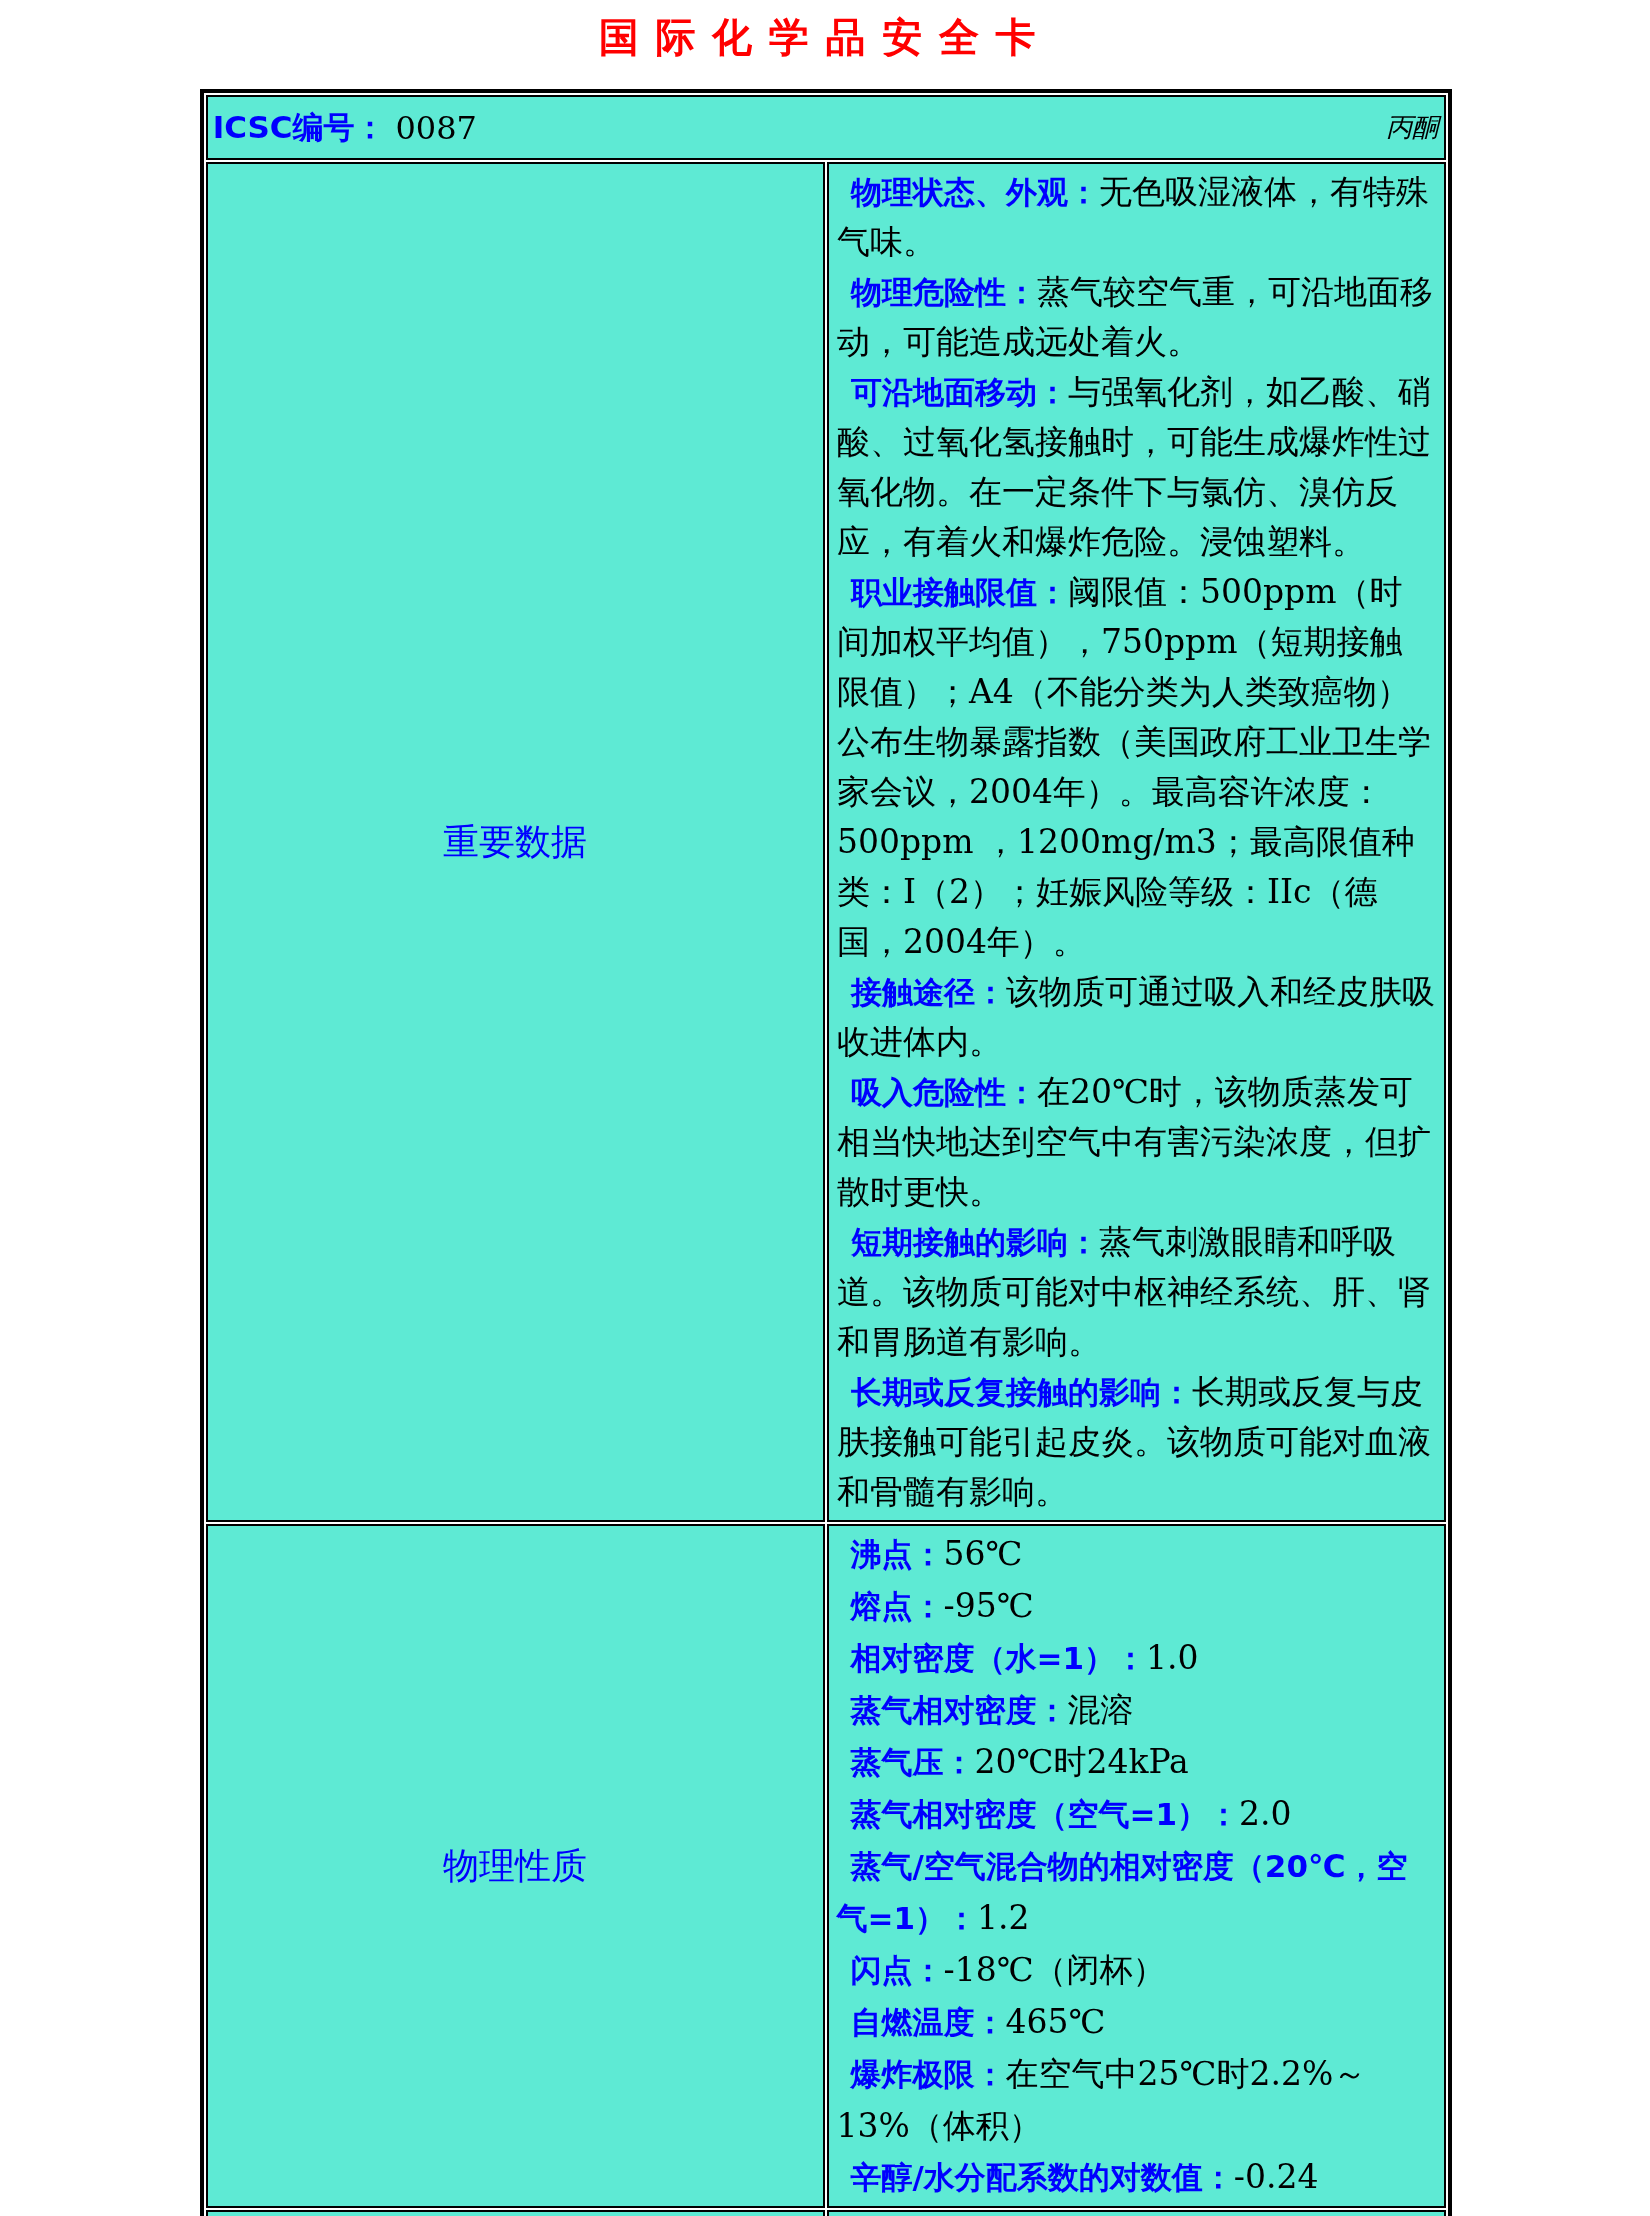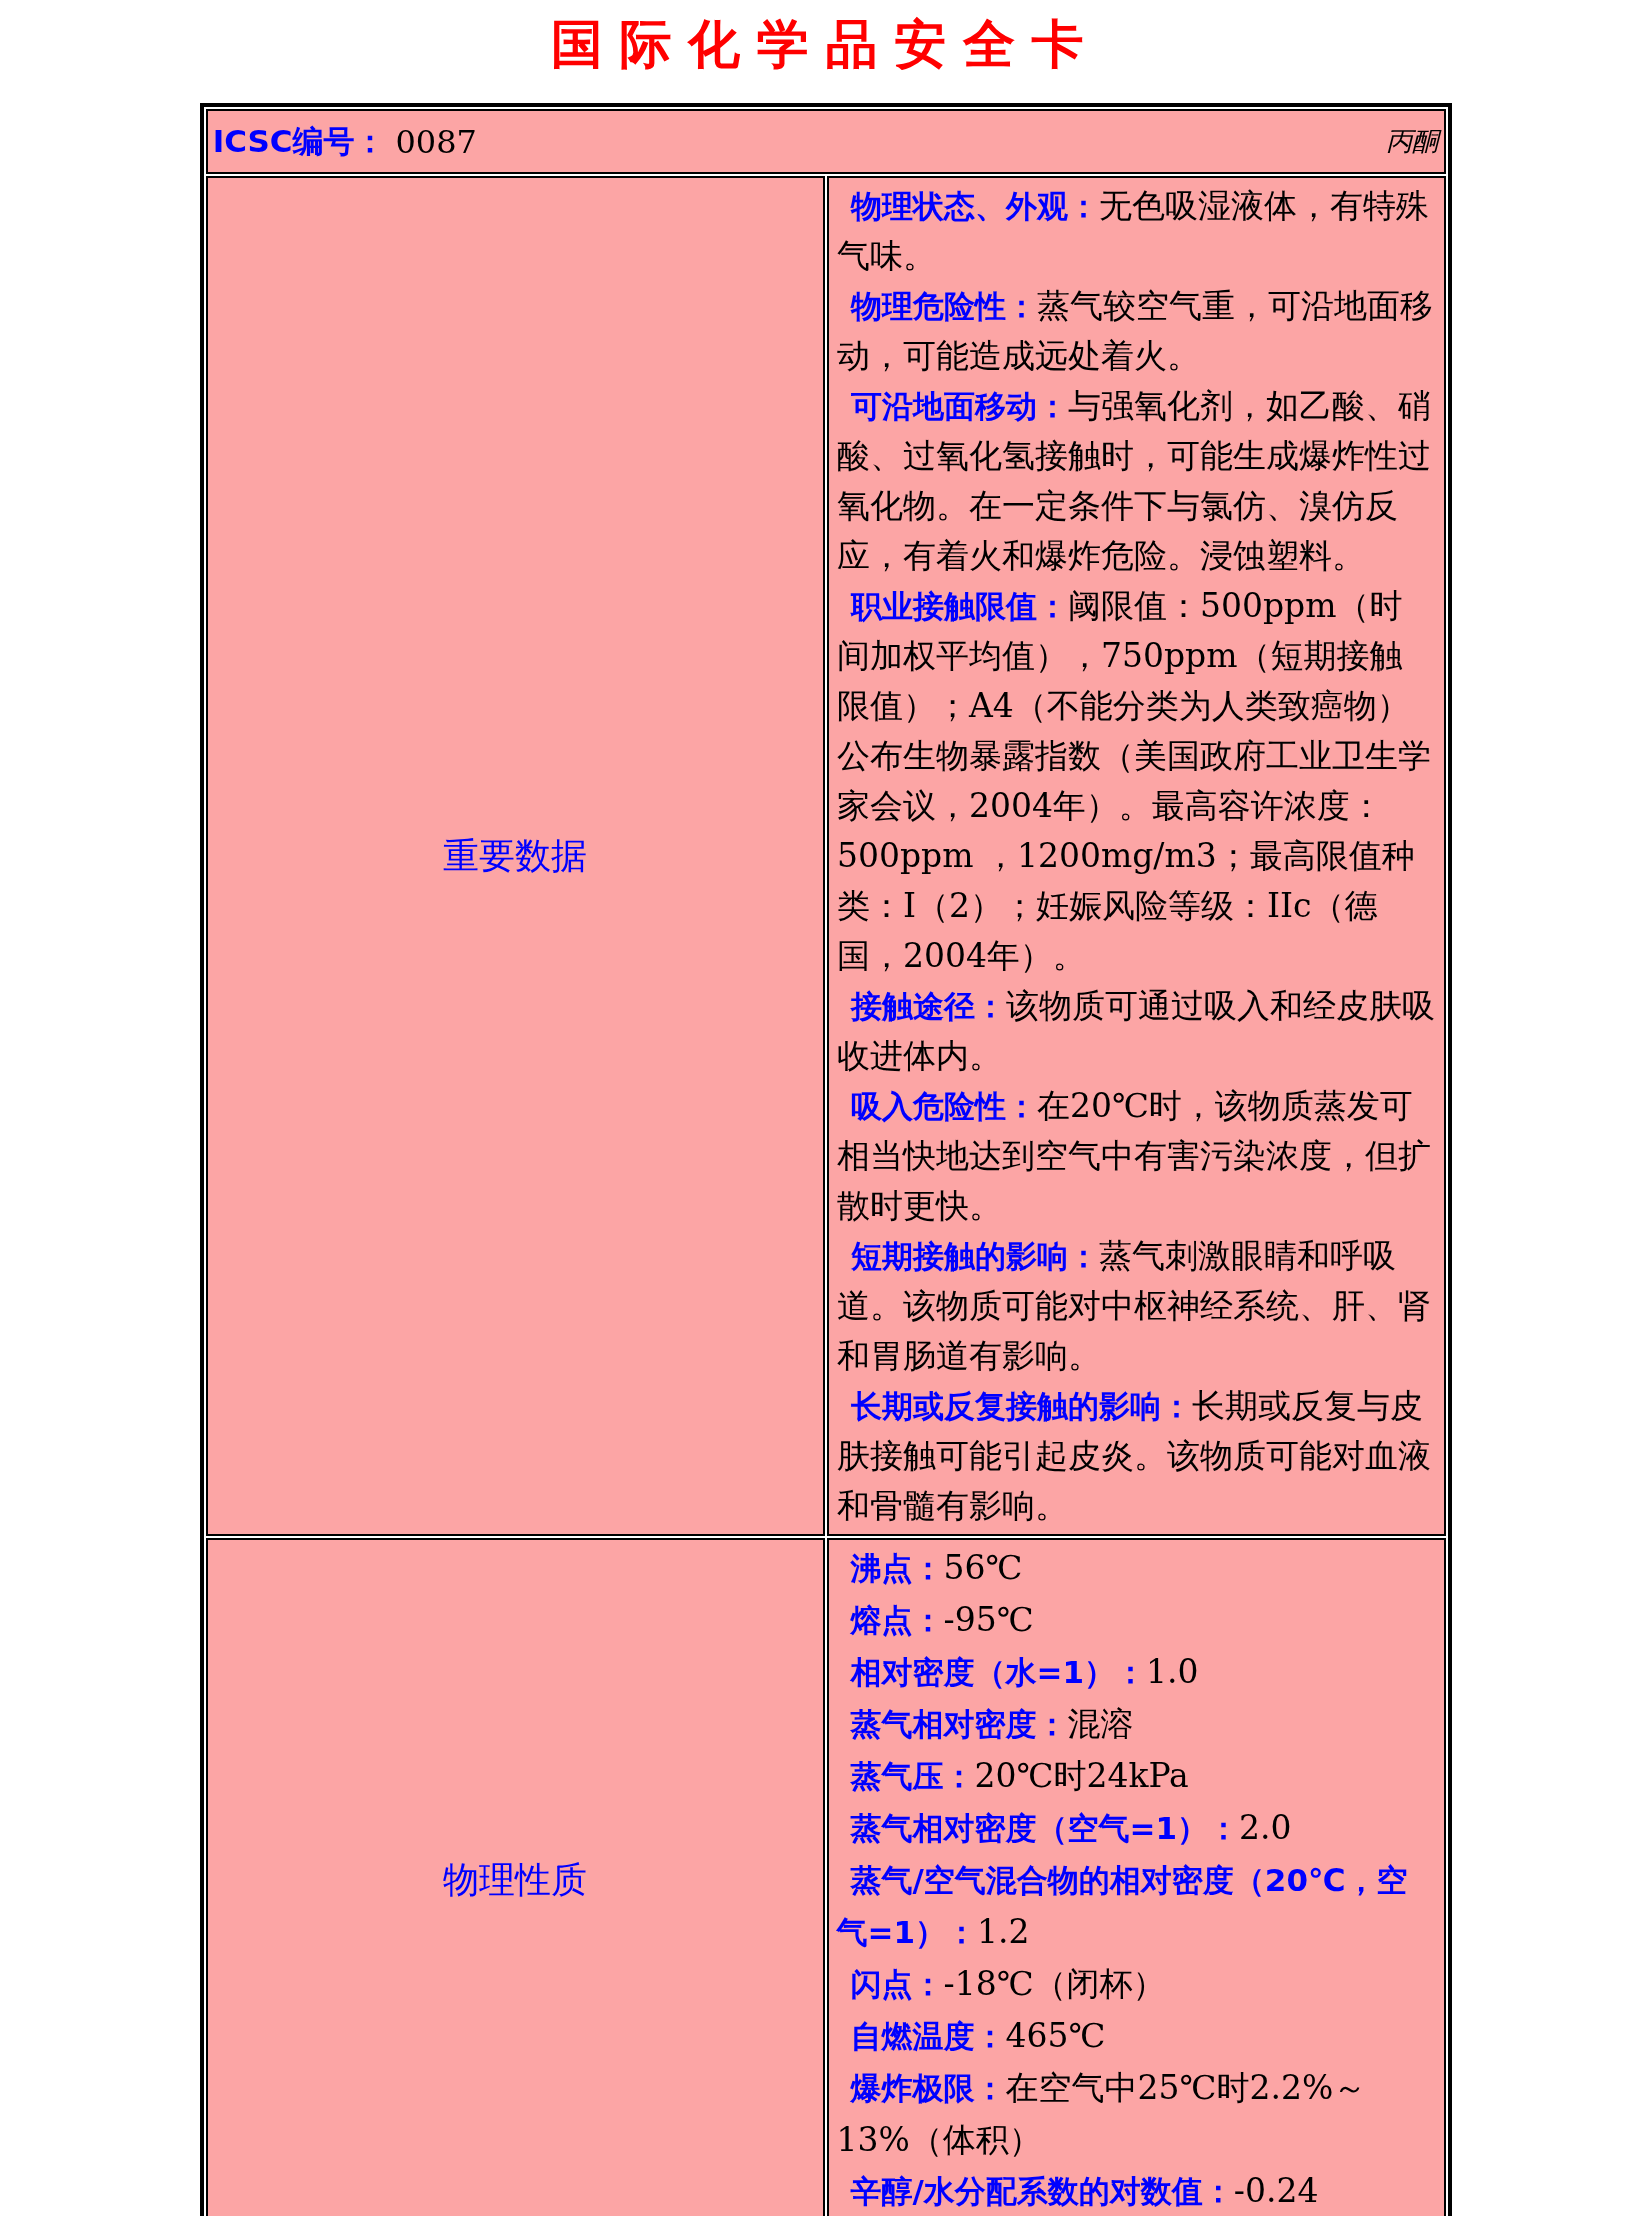--- a/index.html
+++ b/index.html
@@ -1,29 +1,29 @@
 <!DOCTYPE html>
 <html style="font-size:11px"><head>
 <meta charset="utf-8">
 <style>
   html,body{margin:0;padding:0;}
   body{
     width:1651px;height:2216px;background:#ffffff;position:relative;
     font-family:"DejaVu Serif","Liberation Serif",serif;color:#000;
   }
   .page-title{
-    padding-top:15.3px;height:103px;box-sizing:border-box;text-align:center;
+    padding-top:15.3px;height:89px;box-sizing:border-box;text-align:center;
     font-family:"DejaVu Serif","Liberation Serif",serif;
-    font-size:52px;font-weight:bold;color:#ff0000;letter-spacing:16.7px;line-height:1.1;
+    font-size:40px;font-weight:bold;color:#ff0000;letter-spacing:16.7px;line-height:1.1;
   }
   table.card{
     width:1252px;margin:0 auto;border:4.2px solid #000;border-spacing:2.8px;border-collapse:separate;
     background:#fff;table-layout:fixed;
   }
-  td{border:2.1px solid #000;background:#fca5a5;vertical-align:middle;box-sizing:border-box;}
+  td{border:2.1px solid #000;background:#5eead4;vertical-align:middle;box-sizing:border-box;}
   td.row-label{
     width:170px;text-align:center;color:#0000ff;
     font-family:"DejaVu Sans","Liberation Sans",sans-serif;
     font-size:36px;font-weight:normal;line-height:1.2;
   }
   td.cell-content{padding:2.8px 8.4px;font-size:33px;}
   .hdr{display:flex;justify-content:space-between;align-items:center;height:59px;padding:0 4.2px;}
   .hdr-left{display:flex;align-items:center;}
   .fld{color:#0000ff;font-family:"DejaVu Sans","Liberation Sans",sans-serif;font-weight:bold;font-size:31px;}
   .hdr-num{font-size:32px;color:#000;margin-left:9.8px;}

